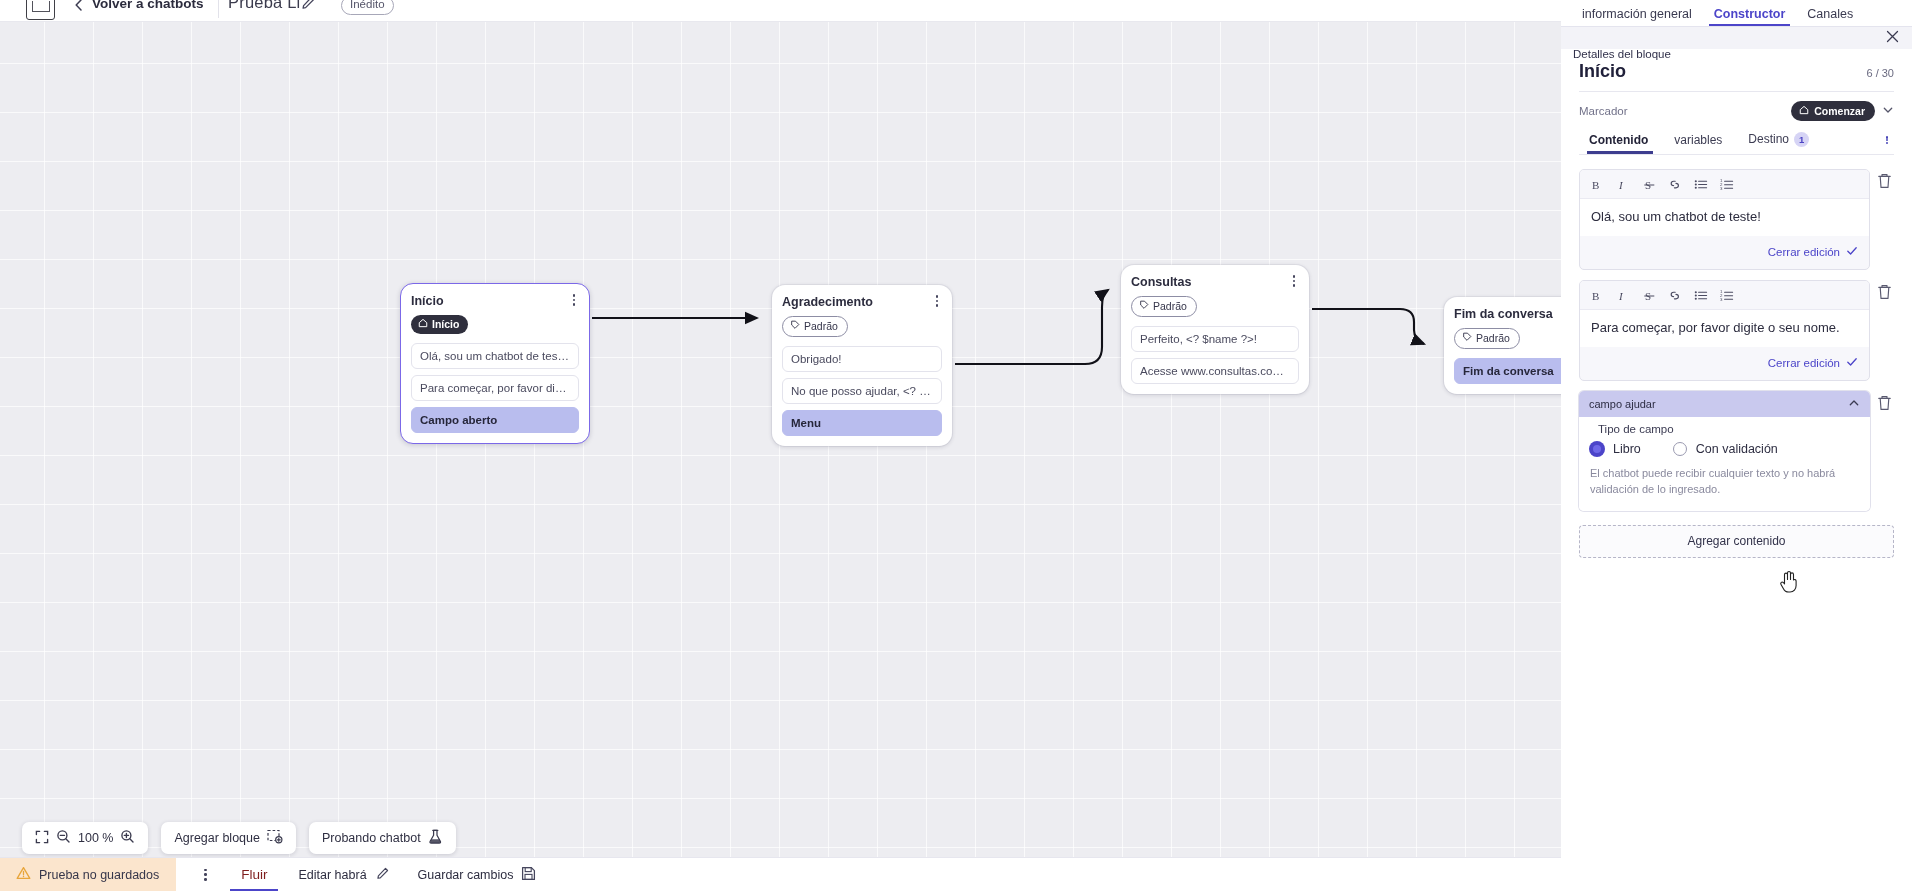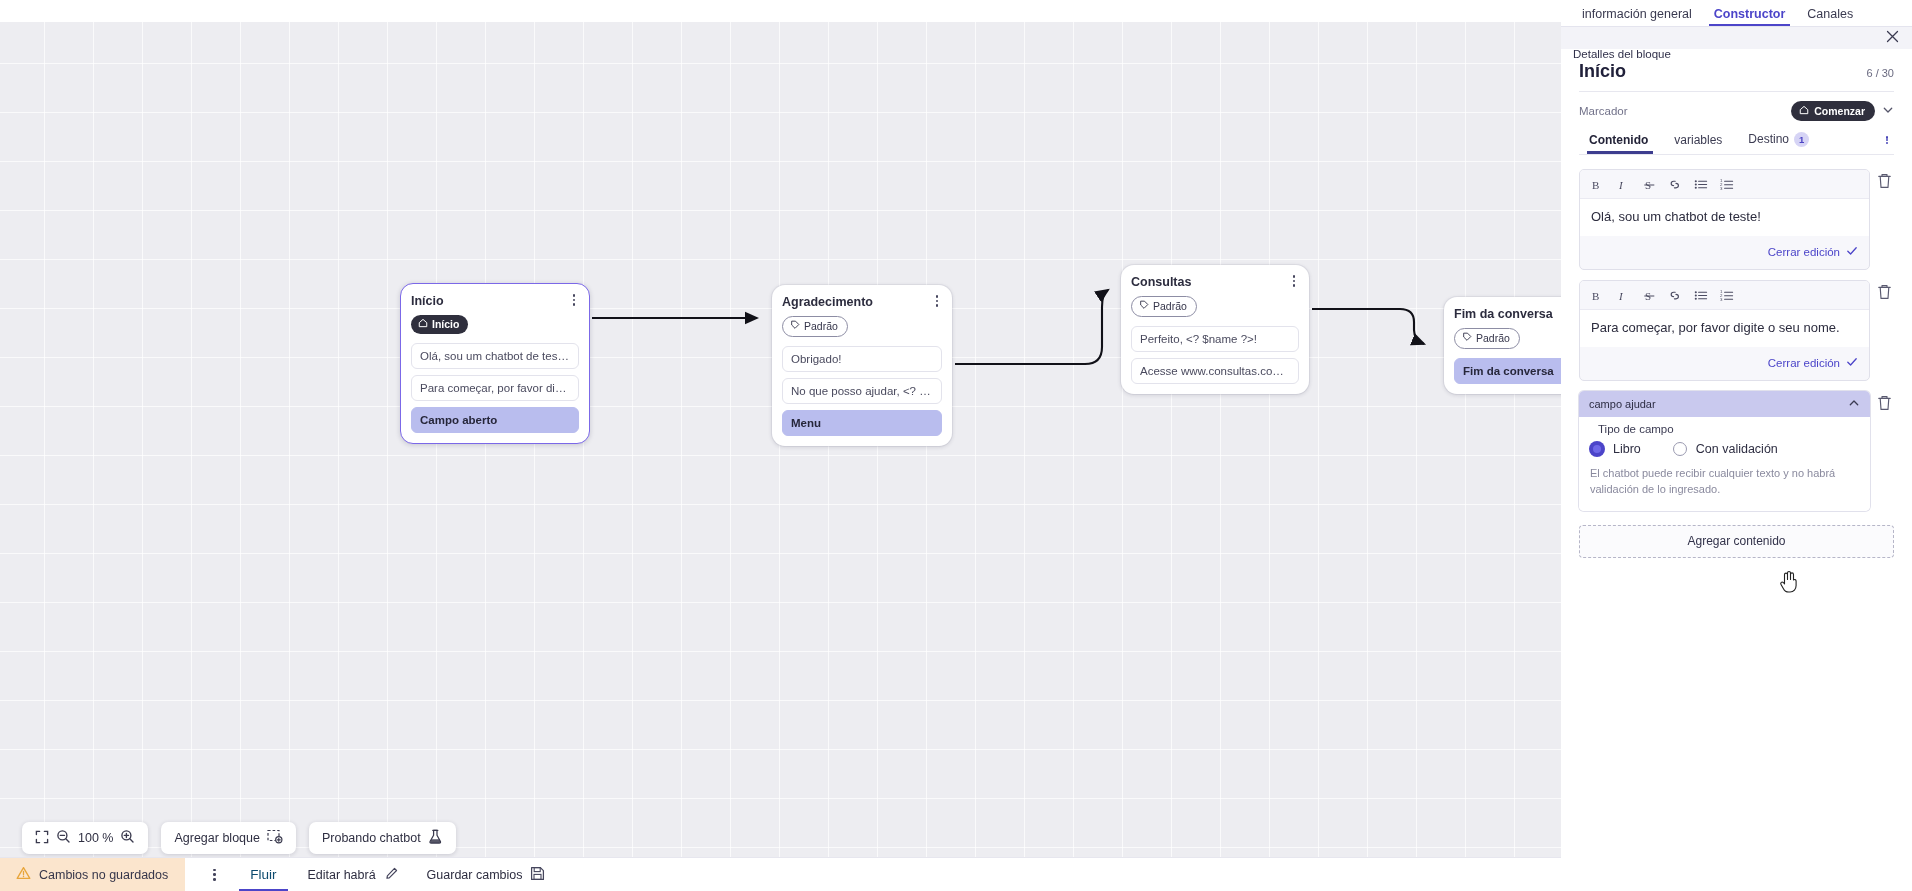--- a/index.html
+++ b/index.html
@@ -108,21 +108,21 @@
   }
   .unsaved {
     height: 34px; background: #fbe5cd; display: flex; align-items: center; gap: 8px;
     padding: 0 17px 0 16px; font-size: 12.5px; color: #36364a; font-weight: 400;
   }
   .sb-dots { margin-left: 22px; width: 14px; height: 16px;
     display: flex; flex-direction: column; align-items: center; justify-content: space-between; padding: 2px 0; }
   .sb-dots i { width: 2.6px; height: 2.6px; border-radius: 50%; background: #44445c; display:block; }
   .sb-tab {
     position: relative; margin-left: 26px; height: 34px; display: flex; align-items: center;
-    font-size: 13.5px; color: #0c4a6e; font-weight: 400; padding: 0 3px;
+    font-size: 13.5px; color: #7f1d1d; font-weight: 400; padding: 0 3px;
   }
   .sb-tab.active::after {
     content: ""; position: absolute; left: -8px; right: -8px; bottom: 0; height: 2.5px; background: #4c45c9;
   }
   .sb-btn { margin-left: 28px; display: flex; align-items: center; gap: 8px; font-size: 12.5px; color: #2d2d40; }
 
   
   .rpanel { position: absolute; left: 1561px; top: 0; width: 351px; height: 891px; background: #ffffff; }
   .rtabs { height: 26px; display: flex; align-items: flex-end; gap: 0; padding-left: 10px; background: #fff; }
   .rtab {
@@ -207,20 +207,39 @@
   }
 
   
   .cursor { position: absolute; left: 1779px; top: 570px; width: 20px; height: 24px; pointer-events: none; z-index: 50; }
 </style>
 </head>
 <body>
 
 <div id="app">
 
+  <div class="topbar">
+    <div class="logo-box">
+      <div class="logo-inner"></div>
+    </div>
+    <div class="back-chevron">
+      <svg width="14" height="14" viewBox="0 0 14 14">
+          <path d="M9 2 L4.2 7 L9 12" fill="none" stroke="#3d3d52" stroke-width="1.5" stroke-linecap="round" stroke-linejoin="round"></path>
+        </svg>
+    </div>
+    <div class="back-label">Volver a chatbots</div>
+    <div class="hdr-divider"></div>
+    <div class="doc-title">Prueba Li</div>
+    <div class="title-pencil">
+      <svg width="16" height="16" viewBox="0 0 16 16">
+          <path d="M11.2 2.6 L13.4 4.8 L5.6 12.6 L3.1 13.1 L3.6 10.6 Z" fill="none" stroke="#45455c" stroke-width="1.3" stroke-linejoin="round"></path>
+        </svg>
+    </div>
+    <div class="badge-unpub">Inédito</div>
+  </div>
 
   <div class="canvas">
 
     <svg class="edges">
       <defs>
         <marker id="ah" viewBox="0 0 10 10" refX="8.5" refY="5" markerWidth="7" markerHeight="7" orient="auto-start-reverse">
           <path d="M 0 0.6 L 10 5 L 0 9.4 z" fill="#111118"></path>
         </marker>
       </defs>
 
@@ -357,21 +376,21 @@
 
   <div class="statusbar">
     <div class="unsaved">
       <span>
         <svg width="15" height="14" viewBox="0 0 15 14">
             <path d="M7.5 1.6 L13.8 12.4 H1.2 Z" fill="none" stroke="#e8a53a" stroke-width="1.3" stroke-linejoin="round"></path>
             <path d="M7.5 5.4 V8.8" stroke="#e8a53a" stroke-width="1.3" stroke-linecap="round"></path>
             <circle cx="7.5" cy="10.5" r=".75" fill="#e8a53a"></circle>
           </svg>
       </span>
-      <span>Cambios no guardados</span>
+      <span>Prueba no guardados</span>
     </div>
     <div class="sb-dots">
         <i></i>
         <i></i>
         <i></i>
       </div>
     <div class="sb-tab active">Fluir</div>
     <div class="sb-btn">
       <span>Editar habrá</span>
       <span>

